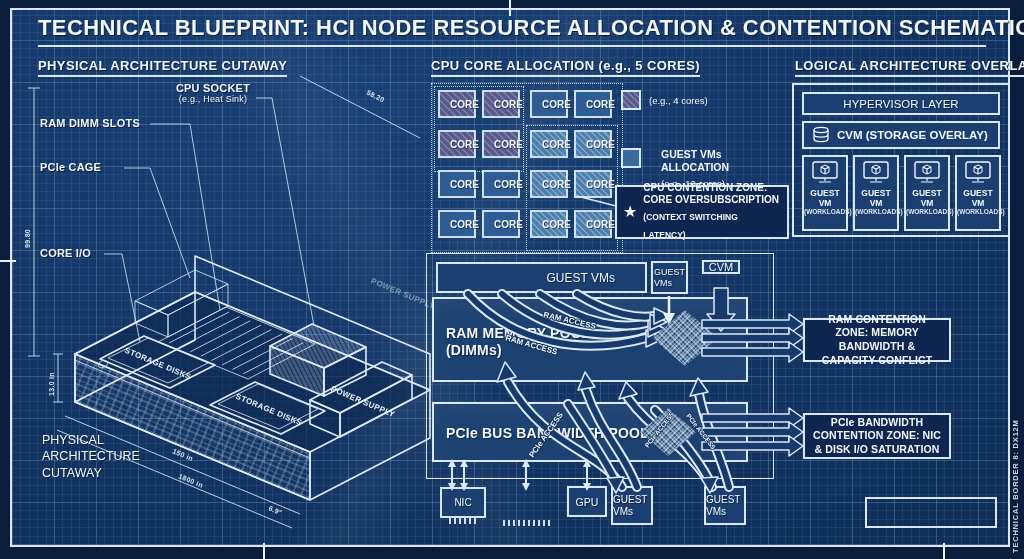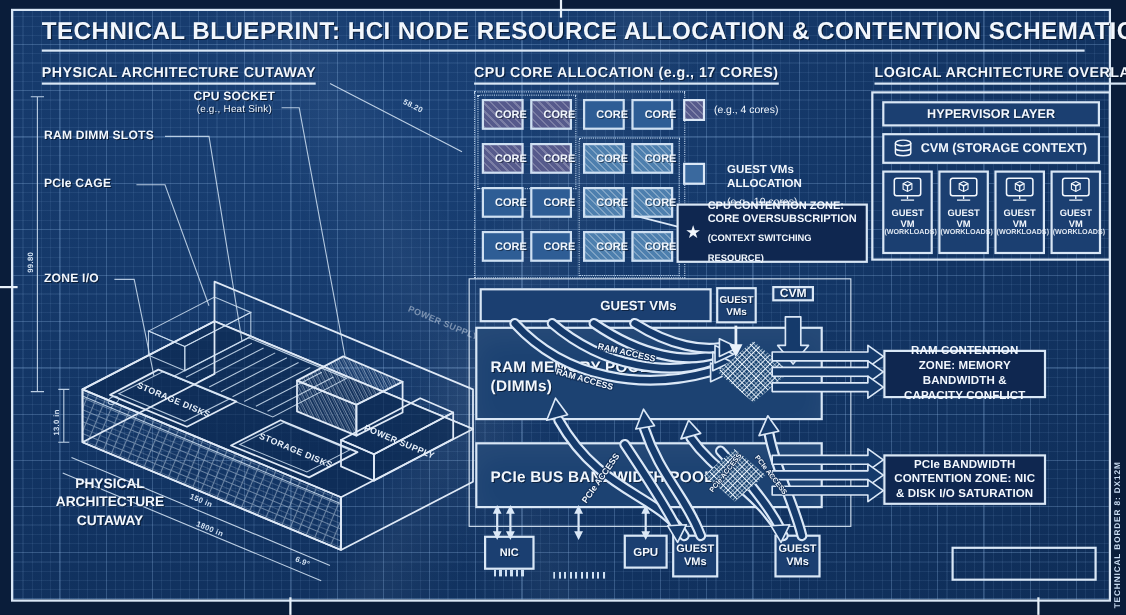--- a/index.html
+++ b/index.html
@@ -30,22 +30,22 @@
         justify-content:center;font-size:10px;font-weight:bold;background:#2e5d95;
         text-shadow:1px 1px 0 rgba(4,14,30,.5);padding-left:15px;}
   .core.cvm{background:#565a8c;background-image:repeating-linear-gradient(45deg,rgba(255,255,255,.22) 0 1.5px,transparent 1.5px 5px);}
   .core.cont{background:#4d7fae;background-image:repeating-linear-gradient(45deg,rgba(255,255,255,.28) 0 1.5px,transparent 1.5px 4.5px);}
   .dotzone{border:1.6px dotted #bcd2ea;}
   .leg-sw{width:20px;height:20px;border:2px solid #dbe8f7;box-sizing:border-box;}
   .leg-sw.cvm{background:#565a8c;background-image:repeating-linear-gradient(45deg,rgba(255,255,255,.25) 0 1.5px,transparent 1.5px 4.5px);}
   .leg-sw.guest{background:#3a699e;}
   .leg-t{font-size:10.5px;font-weight:bold;line-height:1.2;}
   .leg-s{font-size:9.5px;font-weight:normal;}
-  .cell-lbl{display:flex;align-items:center;justify-content:center;text-align:center;
-            font-weight:bold;text-shadow:1px 1px 0 rgba(4,14,30,.55);}
+  .cell-lbl{display:flex;align-items:center;justify-content:center;text-align:left;
+            font-weight:normal;text-shadow:1px 1px 0 rgba(4,14,30,.55);}
   .plbl{font-size:11px;font-weight:bold;text-shadow:1px 1px 0 rgba(4,14,30,.7);letter-spacing:.2px;}
   .pins{background:repeating-linear-gradient(90deg,#cfe0f2 0 2px,transparent 2px 5px);}
   .tick{position:absolute;background:#e8f1fa;}
   .vm-icn{display:block;margin:4px auto 1px auto;}
   .zone-lbl{font-size:10.5px;font-weight:bold;line-height:1.3;display:flex;align-items:center;
             justify-content:center;text-align:center;padding:3px 6px;letter-spacing:.1px;}
   .border-note{position:absolute;left:1011px;top:368px;width:13px;height:185px;
                writing-mode:vertical-rl;transform:rotate(180deg);font-size:7.5px;font-weight:bold;
                letter-spacing:.8px;color:#c9dcf2;white-space:nowrap;}
   svg{position:absolute;left:0;top:0;pointer-events:none;}
@@ -71,21 +71,21 @@
 
   <div class="tick" style="left:509px;top:0;width:2px;height:16px;"></div>
   <div class="tick" style="left:263px;top:543px;width:2px;height:16px;"></div>
   <div class="tick" style="left:943px;top:543px;width:2px;height:16px;"></div>
   <div class="tick" style="left:0;top:260px;width:16px;height:2px;"></div>
 
   <div class="abs ttl" style="left:38px;top:15px;">TECHNICAL BLUEPRINT: HCI NODE RESOURCE ALLOCATION &amp; CONTENTION SCHEMATIC</div>
   <div class="abs rule" style="left:38px;top:45px;width:948px;"></div>
 
   <div class="abs sec-h" style="left:38px;top:58px;">PHYSICAL ARCHITECTURE CUTAWAY</div>
-  <div class="abs sec-h" style="left:431px;top:58px;">CPU CORE ALLOCATION (e.g., 17 CORES)</div>
+  <div class="abs sec-h" style="left:431px;top:58px;">CPU CORE ALLOCATION (e.g., 5 CORES)</div>
   <div class="abs sec-h" style="left:795px;top:58px;">LOGICAL ARCHITECTURE OVERLAY</div>
 
   <svg width="1024" height="559" viewBox="0 0 1024 559">
     <defs>
       <pattern id="bays" width="16" height="10" patternUnits="userSpaceOnUse" patternTransform="rotate(22.6)">
         <path d="M0 0 H16 M0 5 H16 M4 0 V10 M12 0 V10" stroke="rgba(215,230,245,.45)" stroke-width="1" fill="none"></path>
       </pattern>
       <pattern id="fins" width="4" height="4" patternUnits="userSpaceOnUse" patternTransform="rotate(-27)">
         <path d="M0 0 V4 M2 0 V4" stroke="rgba(230,240,250,.45)" stroke-width="1" fill="none"></path>
       </pattern>
@@ -167,21 +167,21 @@
     <text class="isotxt" transform="translate(362,404) rotate(22.6)">POWER SUPPLY</text>
     <text class="isotxt" opacity=".45" transform="translate(402,296) rotate(22.6)">POWER SUPPLY</text>
   </svg>
 
   <div class="abs plbl" style="left:158px;top:82px;width:110px;text-align:center;">
     <div>CPU SOCKET</div>
     <div style="font-size:9px;font-weight:normal;">(e.g., Heat Sink)</div>
   </div>
   <div class="abs plbl" style="left:40px;top:117px;">RAM DIMM SLOTS</div>
   <div class="abs plbl" style="left:40px;top:161px;">PCIe CAGE</div>
-  <div class="abs plbl" style="left:40px;top:247px;">ZONE I/O</div>
+  <div class="abs plbl" style="left:40px;top:247px;">CORE I/O</div>
   <div class="abs cell-lbl" style="left:42px;top:432px;width:116px;font-size:12.5px;line-height:1.3;">PHYSICAL ARCHITECTURE CUTAWAY</div>
 
   <div class="abs dotzone" style="left:431px;top:83px;width:192px;height:170px;"></div>
   <div class="abs dotzone" style="left:434px;top:86px;width:90px;height:86px;"></div>
   <div class="abs dotzone" style="left:526px;top:125px;width:92px;height:126px;"></div>
 
   <div class="abs core cvm" style="left:438px;top:90px;">CORE</div>
   <div class="abs core cvm" style="left:482px;top:90px;">CORE</div>
   <div class="abs core" style="left:530px;top:90px;">CORE</div>
   <div class="abs core" style="left:574px;top:90px;">CORE</div>
@@ -208,21 +208,21 @@
     <span class="leg-sw guest"></span>
     <span style="flex:1;">
       <span class="leg-t" style="display:block;">GUEST VMs ALLOCATION</span>
       <span class="leg-s">(e.g., 10 cores)</span>
     </span>
   </div>
   <div class="abs box dark" style="left:615px;top:185px;width:174px;height:54px;display:flex;align-items:center;gap:6px;padding:4px 6px;">
     <span style="font-size:16px;line-height:1;">★</span>
     <span style="flex:1;">
       <span class="leg-t" style="display:block;font-size:10px;">CPU CONTENTION ZONE: CORE OVERSUBSCRIPTION</span>
-      <span class="leg-s" style="font-size:8.5px;font-weight:bold;">(CONTEXT SWITCHING RESOURCE)</span>
+      <span class="leg-s" style="font-size:8.5px;font-weight:bold;">(CONTEXT SWITCHING LATENCY)</span>
     </span>
   </div>
 
   <div class="abs" style="left:426px;top:253px;width:348px;height:226px;border:1.5px solid #d9e7f6;"></div>
   <div class="abs box cell-lbl" style="left:436px;top:262px;width:211px;height:31px;justify-content:flex-end;padding-right:30px;font-size:12px;">GUEST VMs</div>
   <div class="abs box cell-lbl" style="left:651px;top:261px;width:37px;height:33px;font-size:9px;line-height:1.15;padding:1px;">GUEST VMs</div>
   <div class="abs box cell-lbl" style="left:702px;top:260px;width:38px;height:14px;font-size:11px;">CVM</div>
 
   <div class="abs pool" style="left:432px;top:297px;width:316px;height:85px;">
     <div class="pool-lbl" style="position:absolute;left:12px;top:26px;">
@@ -244,21 +244,21 @@
   <div class="abs box dark zone-lbl" style="left:803px;top:318px;width:148px;height:44px;">RAM CONTENTION ZONE: MEMORY BANDWIDTH &amp; CAPACITY CONFLICT</div>
   <div class="abs box dark zone-lbl" style="left:803px;top:413px;width:148px;height:46px;">PCIe BANDWIDTH CONTENTION ZONE: NIC &amp; DISK I/O SATURATION</div>
 
   <div class="abs" style="left:792px;top:83px;width:218px;height:154px;border:2px solid #d9e7f6;"></div>
   <div class="abs box cell-lbl" style="left:802px;top:92px;width:198px;height:23px;font-size:11.5px;">HYPERVISOR LAYER</div>
   <div class="abs box" style="left:802px;top:121px;width:198px;height:28px;display:flex;align-items:center;gap:7px;padding:0 8px;">
     <svg width="18" height="18" viewBox="0 0 18 18" style="position:static;flex:none;">
       <ellipse cx="9" cy="4" rx="7" ry="2.6" fill="none" stroke="#f2f7fd" stroke-width="1.3"></ellipse>
       <path d="M2 4 V13 a7 2.6 0 0 0 14 0 V4 M2 8.5 a7 2.6 0 0 0 14 0" fill="none" stroke="#f2f7fd" stroke-width="1.3"></path>
     </svg>
-    <span style="font-size:11.5px;font-weight:bold;">CVM (STORAGE CONTEXT)</span>
+    <span style="font-size:11.5px;font-weight:bold;">CVM (STORAGE OVERLAY)</span>
   </div>
 
   <div class="abs box" style="left:802px;top:155px;width:46px;height:76px;text-align:center;">
     <svg class="vm-icn" width="28" height="26" viewBox="0 0 28 26" style="position:static;">
       <rect x="2" y="1" width="24" height="16" rx="2" fill="none" stroke="#f2f7fd" stroke-width="1.4"></rect>
       <polygon points="14,4 18,6 18,11 14,13 10,11 10,6" fill="none" stroke="#f2f7fd" stroke-width="1"></polygon>
       <path d="M10 6 L14 8 L18 6 M14 8 V13 M14 17 V20 M8 21 H20" fill="none" stroke="#f2f7fd" stroke-width="1.2"></path>
     </svg>
     <div style="font-size:8.5px;font-weight:bold;">GUEST VM</div>
     <div style="font-size:6.5px;font-weight:bold;opacity:.9;">(WORKLOADS)</div>

